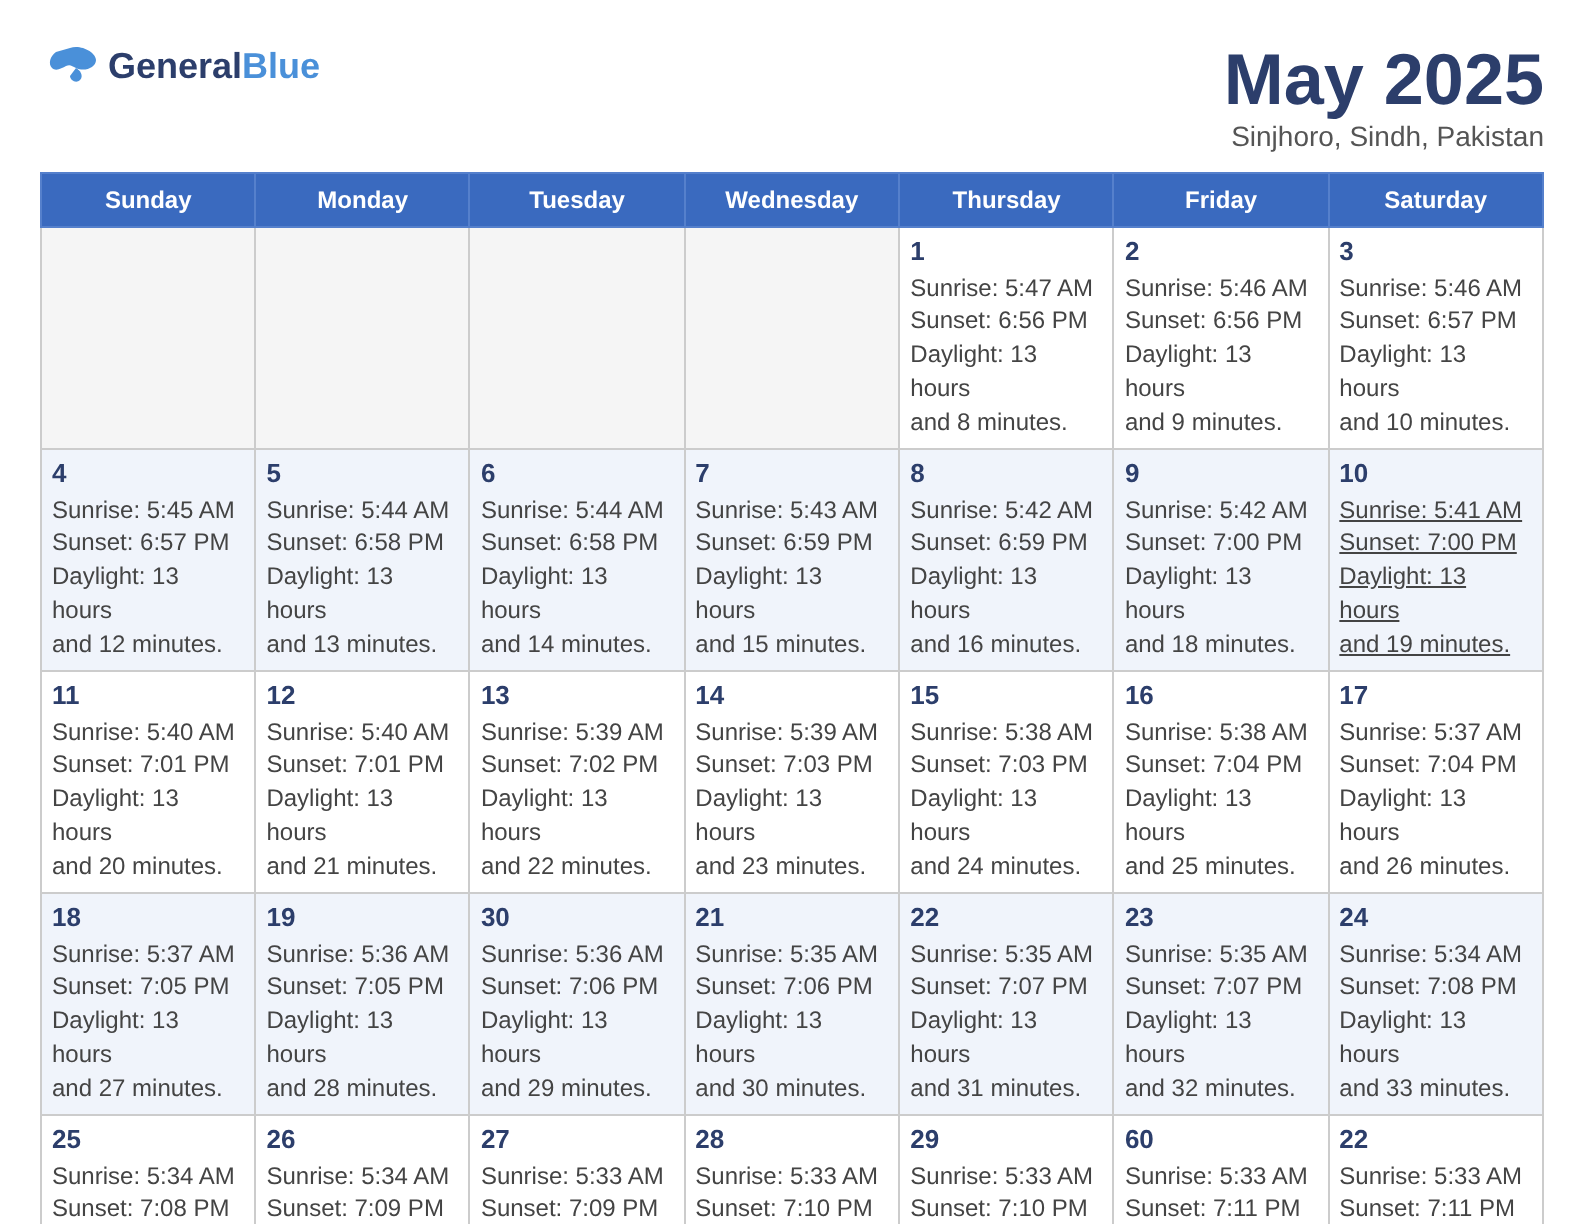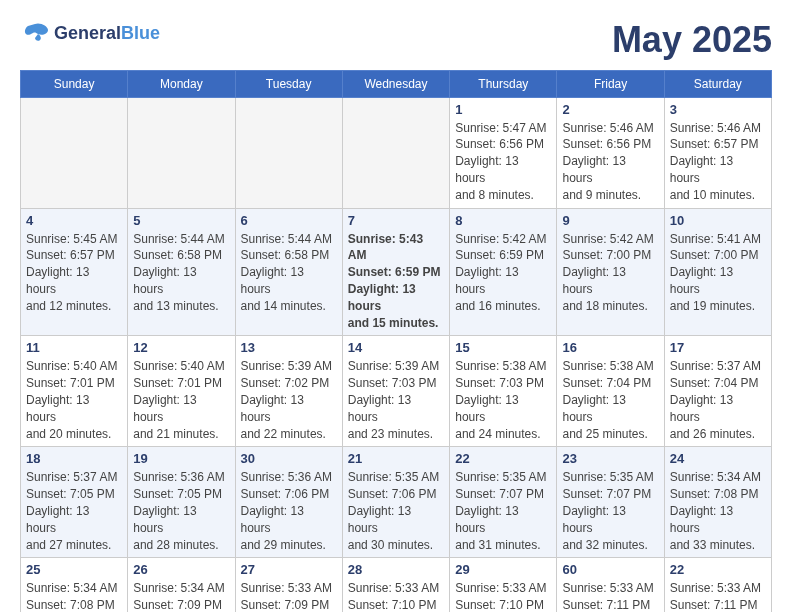--- a/index.html
+++ b/index.html
@@ -50,21 +50,21 @@
     }
     .calendar {
       width: 100%;
       border-collapse: collapse;
       border: 1px solid #ccc;
     }
     .calendar th {
       background: #3a6abf;
       color: white;
       font-size: 12px;
-      font-weight: normal;
+      font-weight: bold;
       text-align: center;
       padding: 6px 4px;
       border: 1px solid #5580cc;
     }
     .calendar td {
       vertical-align: top;
       padding: 4px 5px;
       border: 1px solid #ccc;
       font-size: 10px;
       color: #333;
@@ -102,20 +102,21 @@
     <svg class="logo-bird" viewBox="0 0 30 24" xmlns="http://www.w3.org/2000/svg">
       <path d="M15 4 C20 2, 28 6, 28 10 C28 14, 22 16, 18 14 C16 13, 15 12, 13 13 C11 14, 8 16, 6 14 C4 12, 5 8, 8 6 Z" fill="#4a90d9"></path>
       <path d="M18 14 C20 15, 22 18, 20 20 C18 22, 15 20, 15 18 Z" fill="#4a90d9"></path>
     </svg>
     <div class="logo-text">
       <div>General<span>Blue</span></div>
     </div>
   </div>
   <div class="title-block">
     <div class="month-title">May 2025</div>
+    <div class="location">Sinjhoro, Sindh, Pakistan</div>
   </div>
 </div>
 
 <table class="calendar">
   <thead>
     <tr id="header-row">
     <th>Sunday</th>
         <th>Monday</th>
         <th>Tuesday</th>
         <th>Wednesday</th>
@@ -169,42 +170,42 @@
         </td>
         <td>
           <span class="day-num">6</span>
           <div class="day-info" style="white-space: pre-line;">Sunrise: 5:44 AM
 Sunset: 6:58 PM
 Daylight: 13 hours
 and 14 minutes.</div>
         </td>
         <td>
           <span class="day-num">7</span>
-          <div class="day-info" style="white-space: pre-line; font-weight: bold;">Sunrise: 5:43 AM
+          <div class="day-info" style="white-space: pre-line;">Sunrise: 5:43 AM
 Sunset: 6:59 PM
 Daylight: 13 hours
 and 15 minutes.</div>
         </td>
         <td>
           <span class="day-num">8</span>
           <div class="day-info" style="white-space: pre-line;">Sunrise: 5:42 AM
 Sunset: 6:59 PM
 Daylight: 13 hours
 and 16 minutes.</div>
         </td>
         <td>
           <span class="day-num">9</span>
           <div class="day-info" style="white-space: pre-line;">Sunrise: 5:42 AM
 Sunset: 7:00 PM
 Daylight: 13 hours
 and 18 minutes.</div>
         </td>
         <td>
           <span class="day-num">10</span>
-          <div class="day-info" style="white-space: pre-line;">Sunrise: 5:41 AM
+          <div class="day-info" style="white-space: pre-line; text-decoration: underline;">Sunrise: 5:41 AM
 Sunset: 7:00 PM
 Daylight: 13 hours
 and 19 minutes.</div>
         </td>
       </tr>
       <tr>
         <td>
           <span class="day-num">11</span>
           <div class="day-info" style="white-space: pre-line;">Sunrise: 5:40 AM
 Sunset: 7:01 PM

